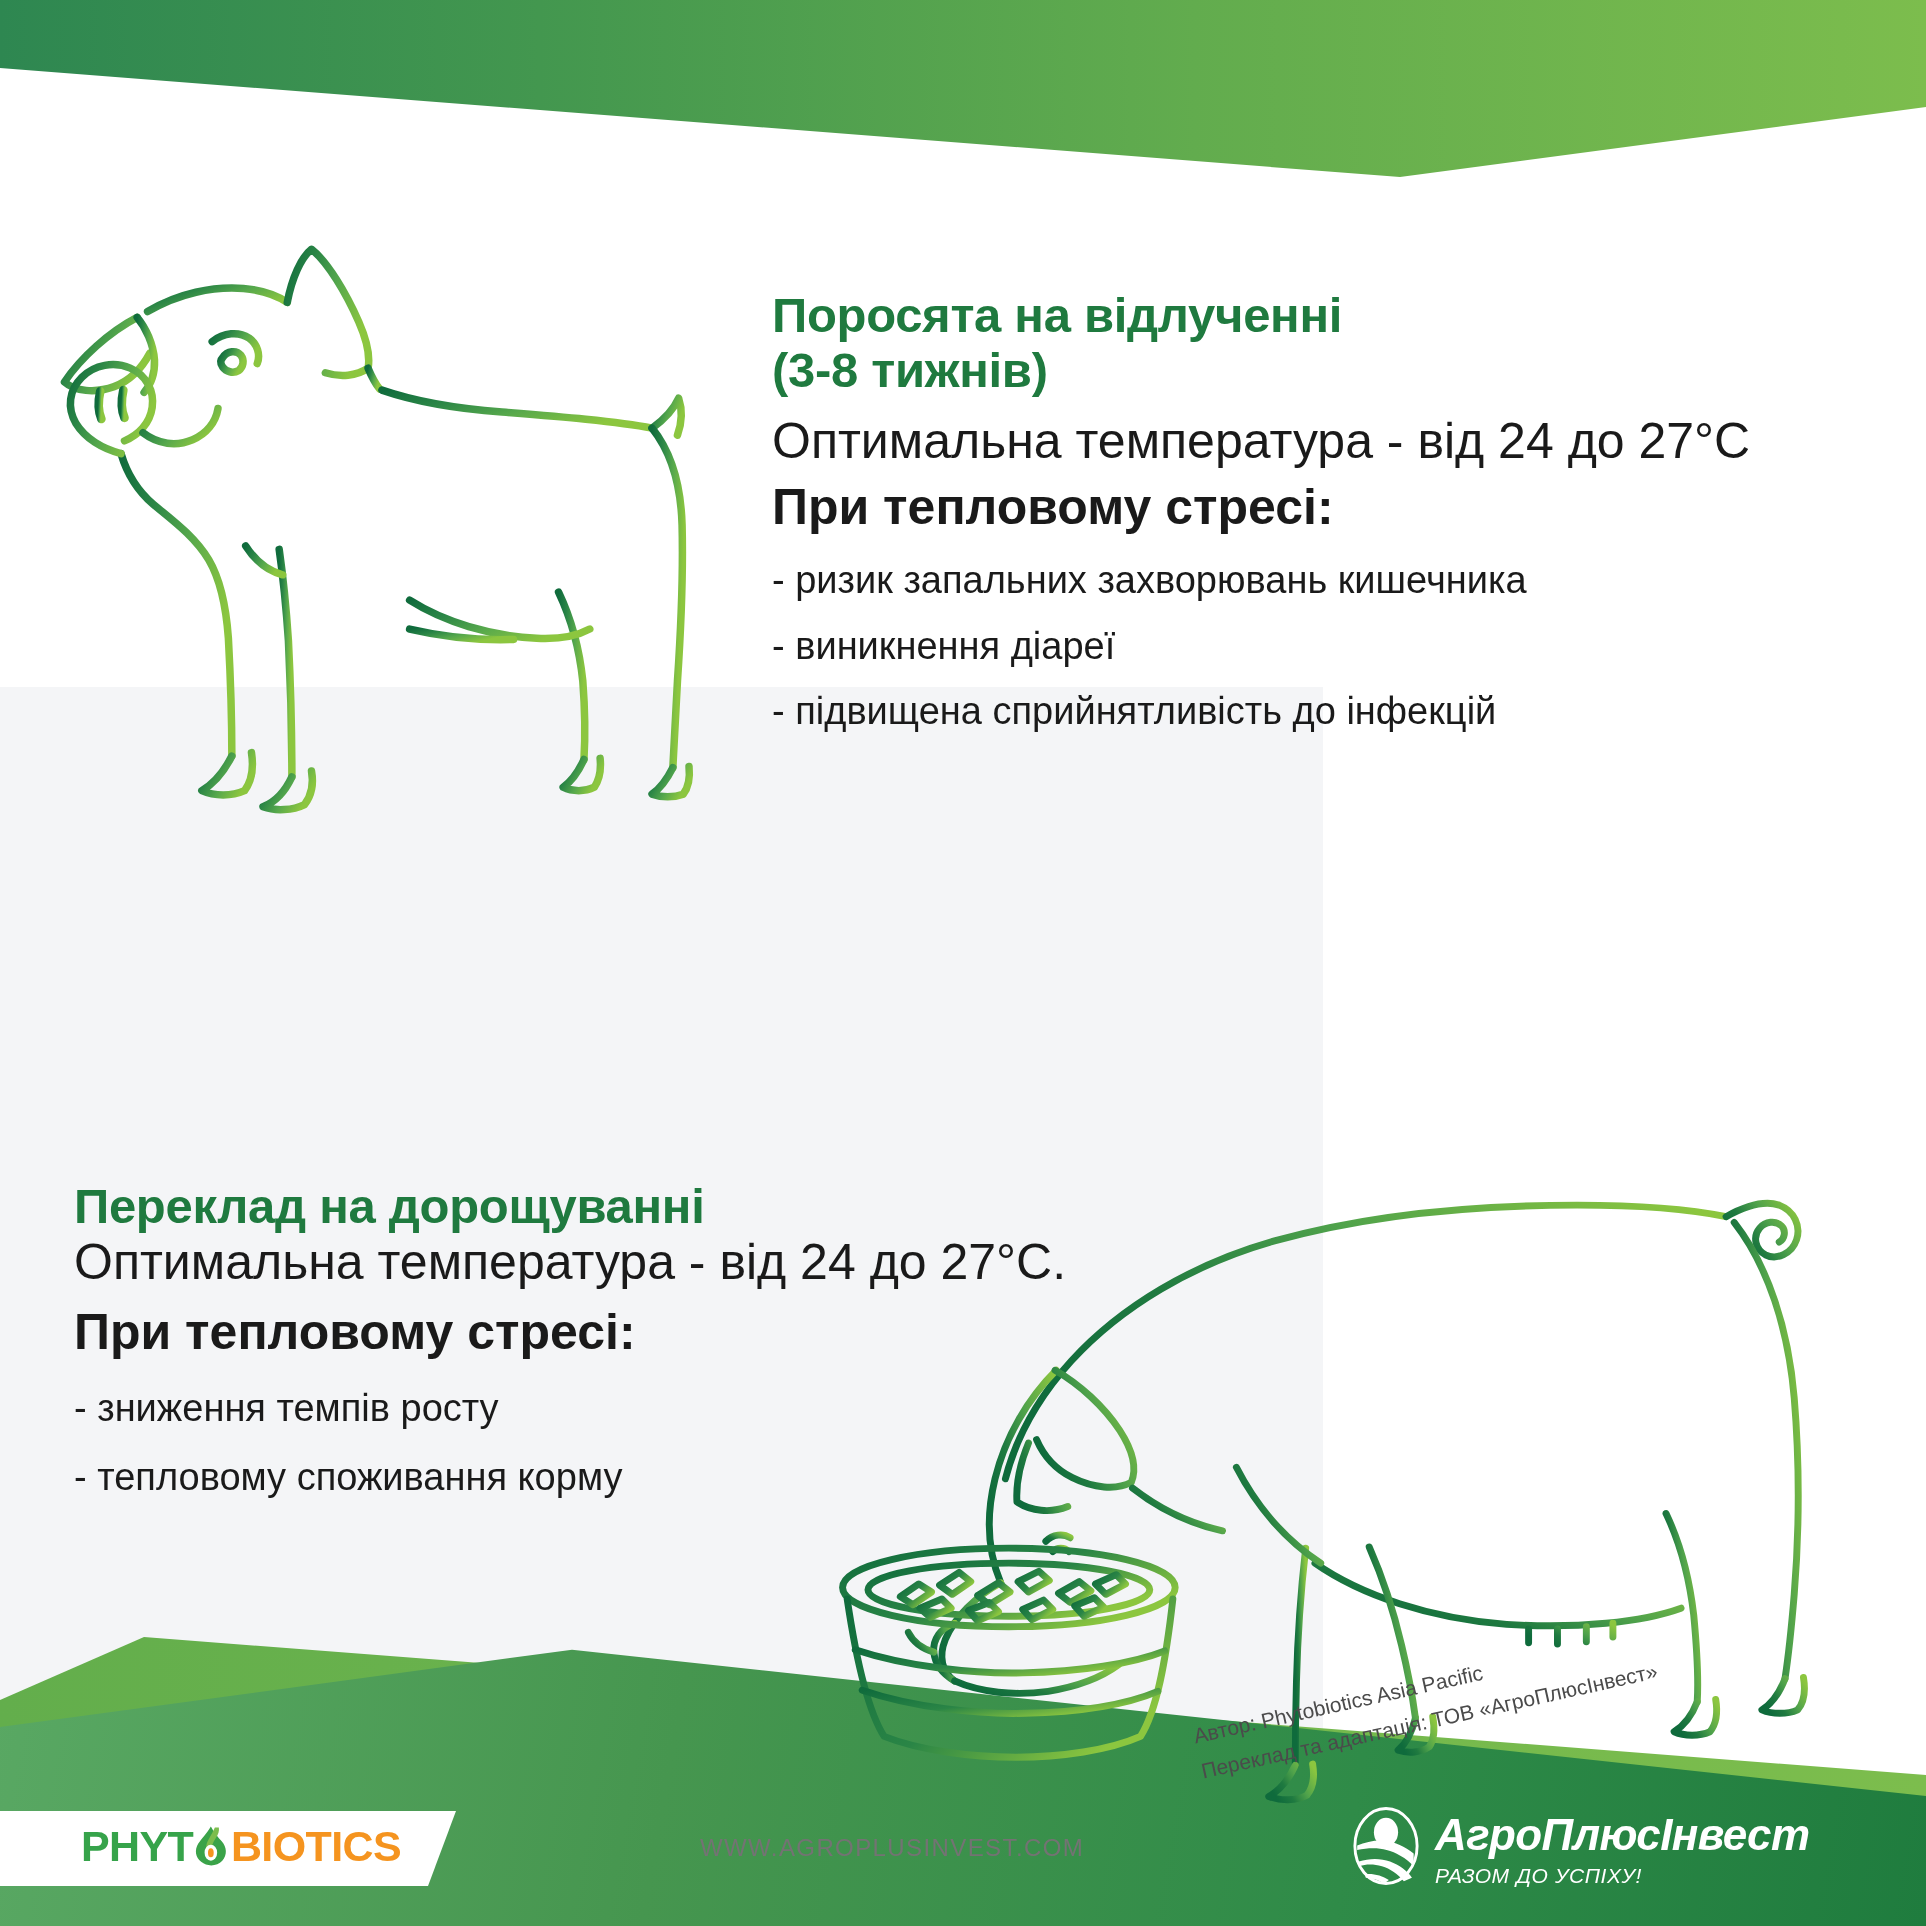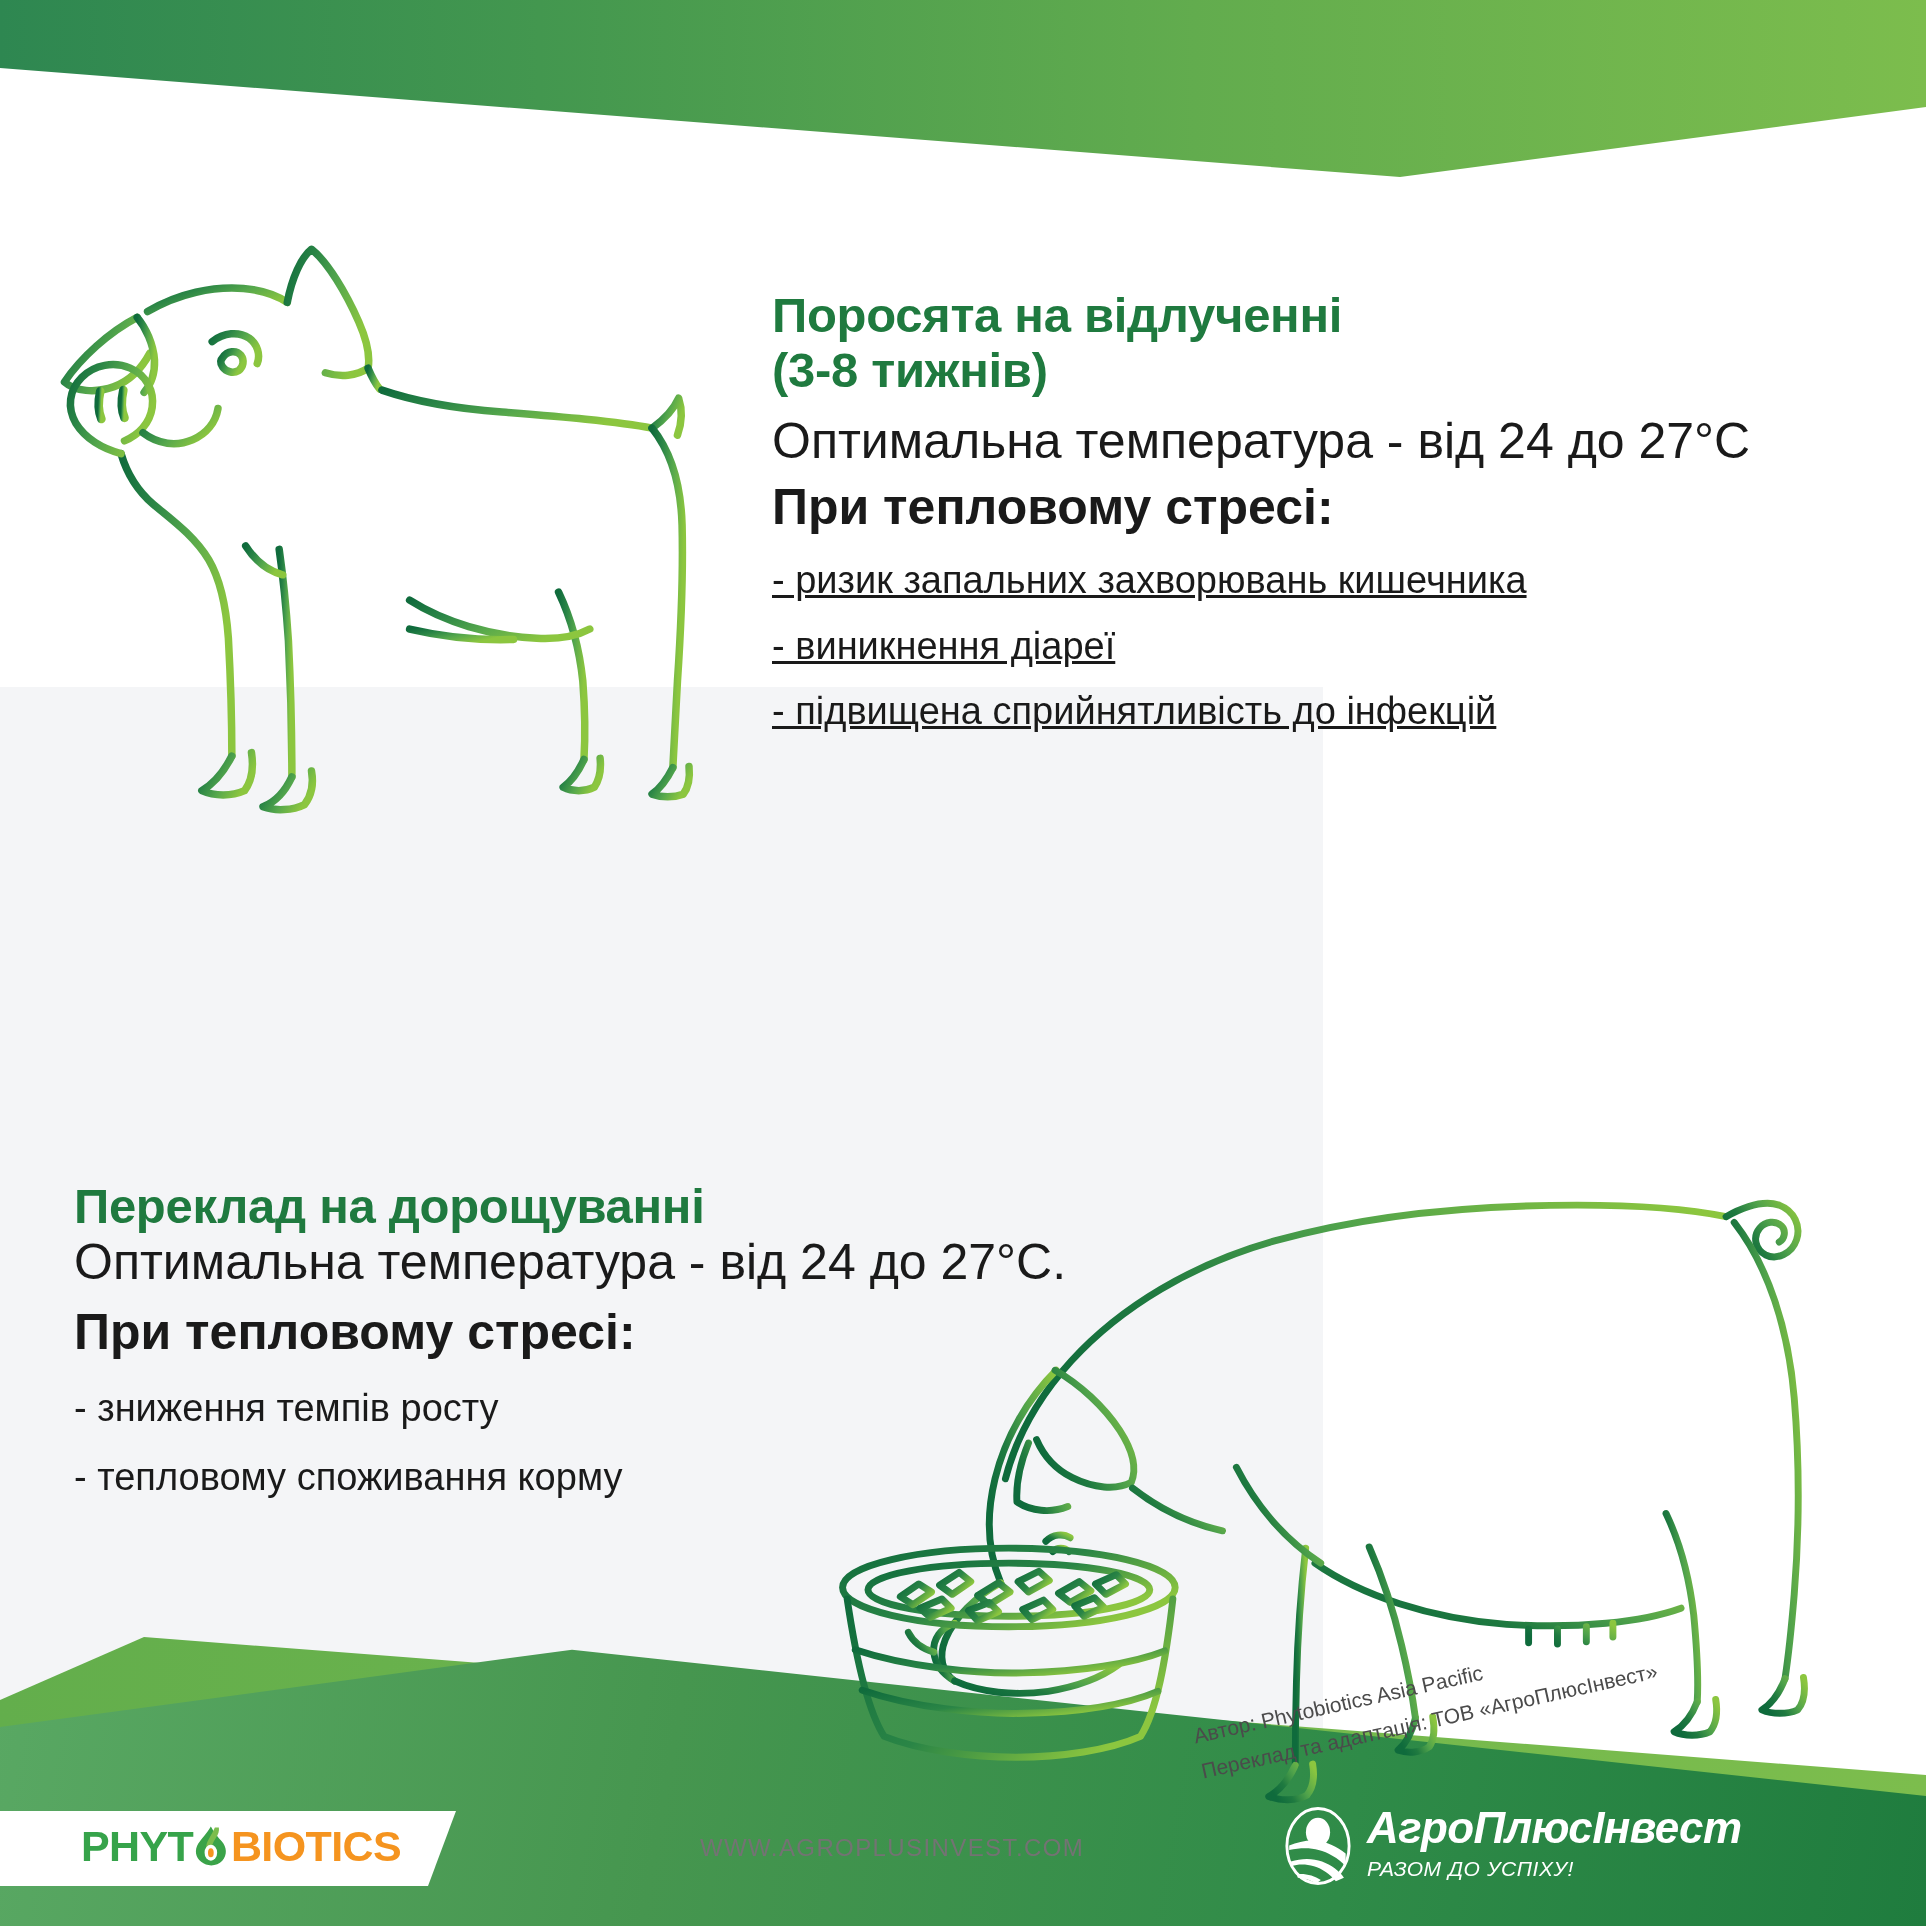--- a/index.html
+++ b/index.html
@@ -90,21 +90,21 @@
     color: #1a1a1a;
     font-size: 38px;
     line-height: 1.15;
     font-stretch: condensed;
     white-space: nowrap;
   }
 
   #sec1 { left: 772px; top: 288px; }
   #sec1 .heading { font-size: 49px; }
   #sec1 .bullets { margin-top: 15px; }
-  #sec1 .bullets .bullet { margin-top: 22px; text-decoration: underline; }
+  #sec1 .bullets .bullet { margin-top: 22px; }
 
   #sec2 { left: 74px; top: 1179px; }
   #sec2 .heading { font-size: 49px; }
   #sec2 .body-line:first-of-type { margin-top: 12.7px; }
   #sec2 .body-line.bold { margin-top: 12.7px; }
   #sec2 .bullets { margin-top: 16px; }
   #sec2 .bullets .bullet { margin-top: 25.4px; }
 
   
   .phyto-logo {
@@ -135,25 +135,25 @@
     bottom: 64px;
     z-index: 6;
     color: #737373;
     font-size: 24px;
     letter-spacing: 1.4px;
     font-stretch: condensed;
   }
 
   .agro-logo {
     position: absolute;
-    left: 1284px;
+    left: 1352px;
     bottom: 40px;
     z-index: 6;
     display: flex;
-    align-items: flex-start;
+    align-items: flex-end;
     gap: 15px;
   }
   .agro-emblem { width: 68px; height: 80px; flex: 0 0 auto; }
   .agro-text { display: flex; flex-direction: column; align-items: flex-start; }
   .agro-name {
     color: #ffffff;
     font-weight: bold;
     font-style: italic;
     font-size: 44px;
     line-height: 1;

